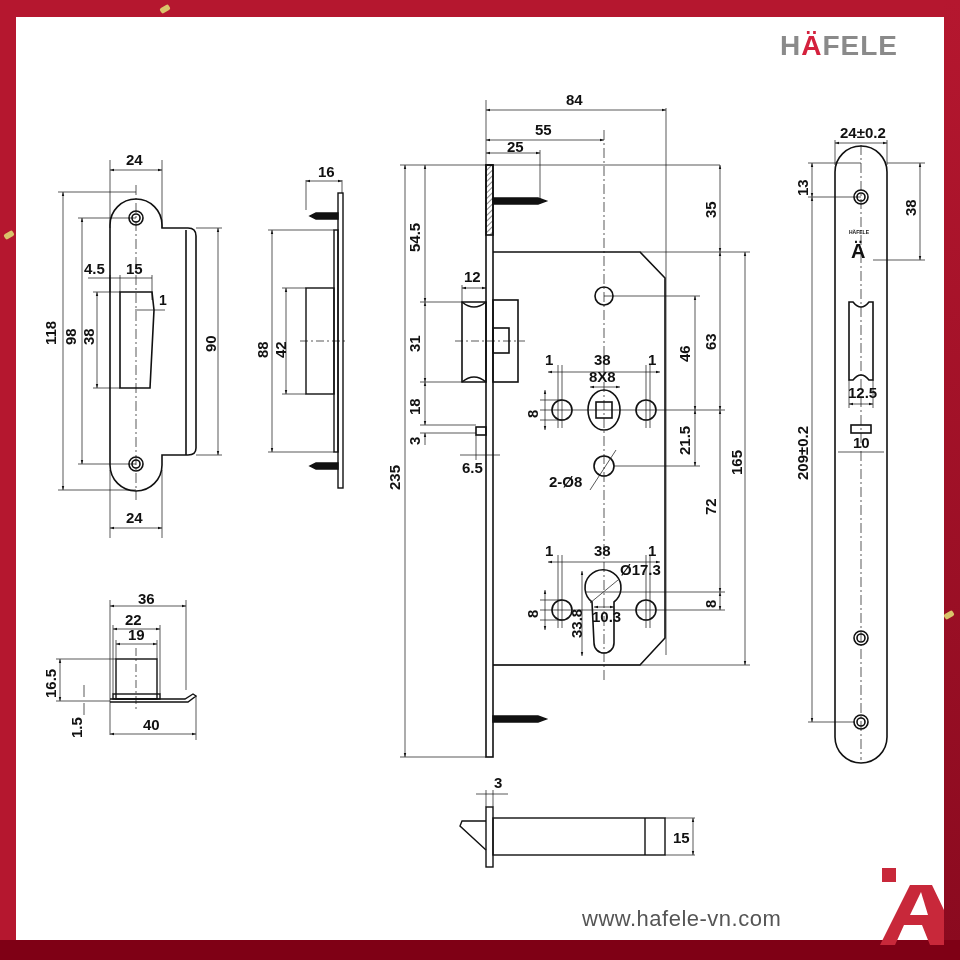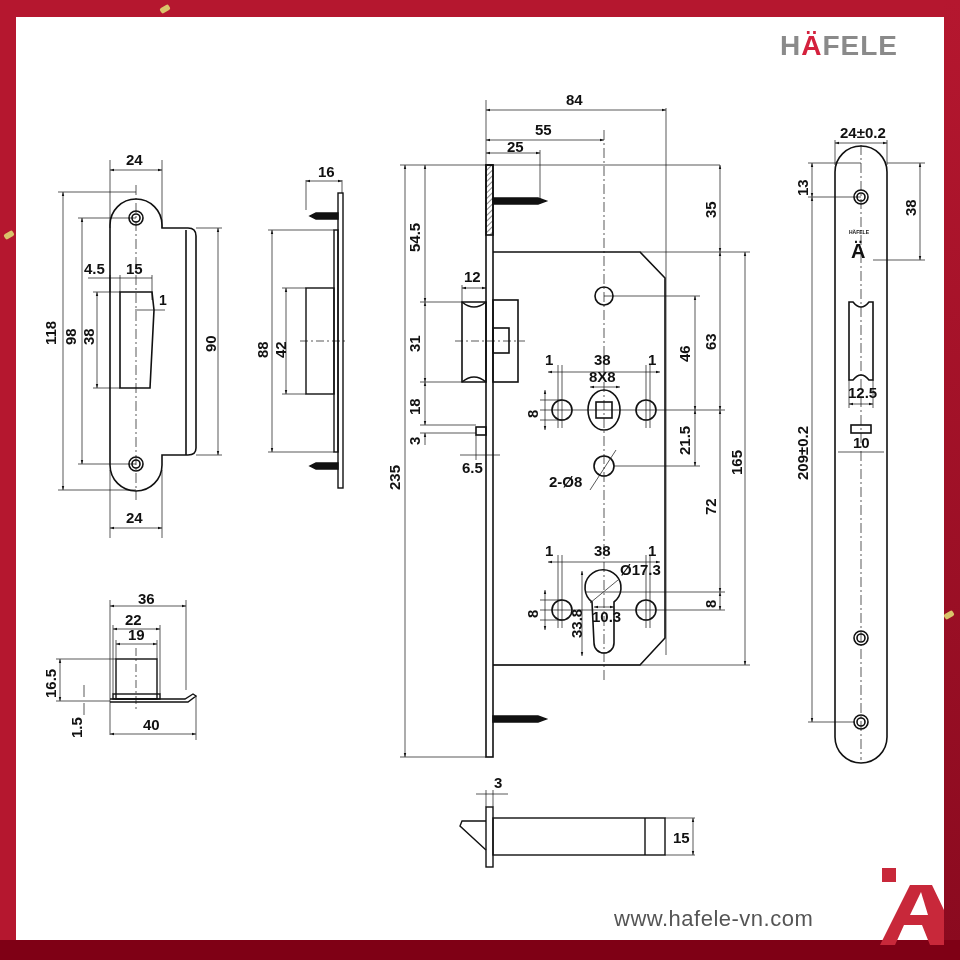--- a/index.html
+++ b/index.html
@@ -4,21 +4,21 @@
 <style>
   html, body { margin: 0; padding: 0; }
   body { width: 960px; height: 960px; position: relative; overflow: hidden;
          background: #b5172f; font-family: "Liberation Sans", sans-serif; }
   .frame { position: absolute; left: 16px; top: 17px; width: 928px; height: 923px; background: #ffffff; }
   .bottom-band { position: absolute; left: 0; top: 940px; width: 960px; height: 20px; background: #7f0015; }
   .right-band { position: absolute; left: 944px; top: 0; width: 16px; height: 960px; background: linear-gradient(#b5172f, #8a0a1f); }
   .confetti { position: absolute; width: 10px; height: 6px; background: #d9c46a; border-radius: 2px; transform: rotate(-30deg); }
   .brand { position: absolute; left: 780px; top: 30px; font-size: 28px; font-weight: bold; letter-spacing: 1px; color: #8a8a8a; }
   .brand .a { color: #d4213d; }
-  .site { position: absolute; left: 582px; top: 906px; font-size: 22px; color: #555; letter-spacing: 0.5px; margin-left: 32px; }
+  .site { position: absolute; left: 582px; top: 906px; font-size: 22px; color: #555; letter-spacing: 0.5px; }
   svg.drawing { position: absolute; left: 0; top: 0; }
   .dim { font-family: "Liberation Sans", sans-serif; font-weight: bold; font-size: 15px; fill: #111; }
   .dim-s { font-size: 14px; }
 </style>
 </head>
 <body>
 
 <div class="frame"></div>
 <div class="right-band"></div>
 <div class="bottom-band"></div>

